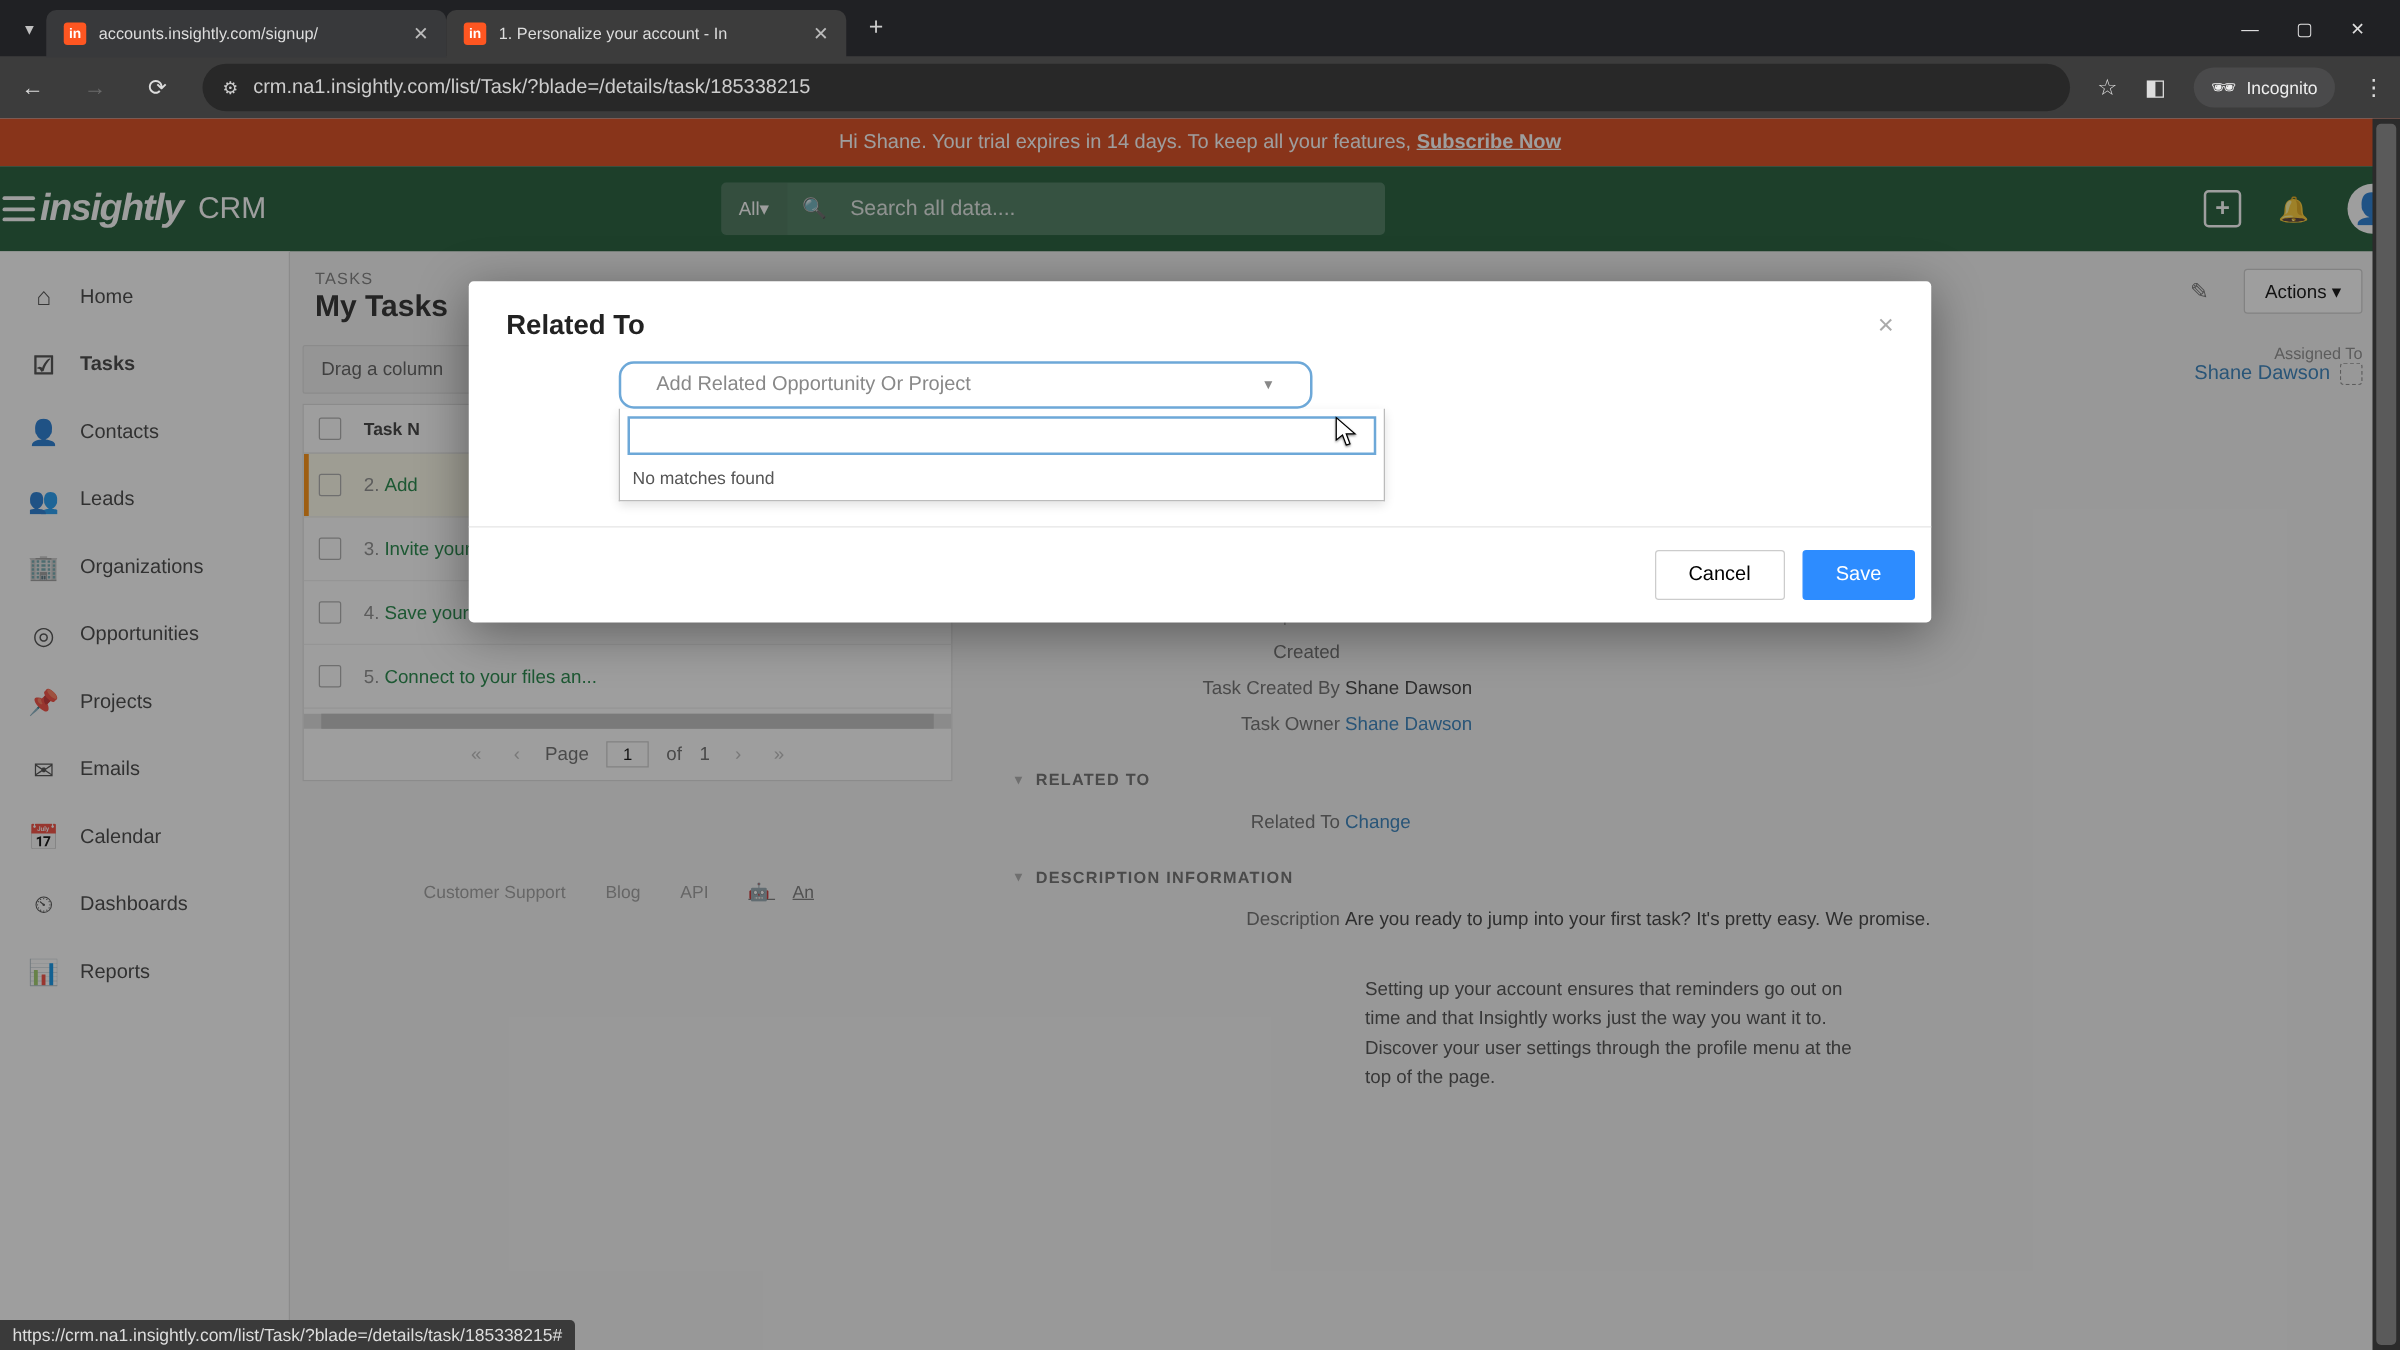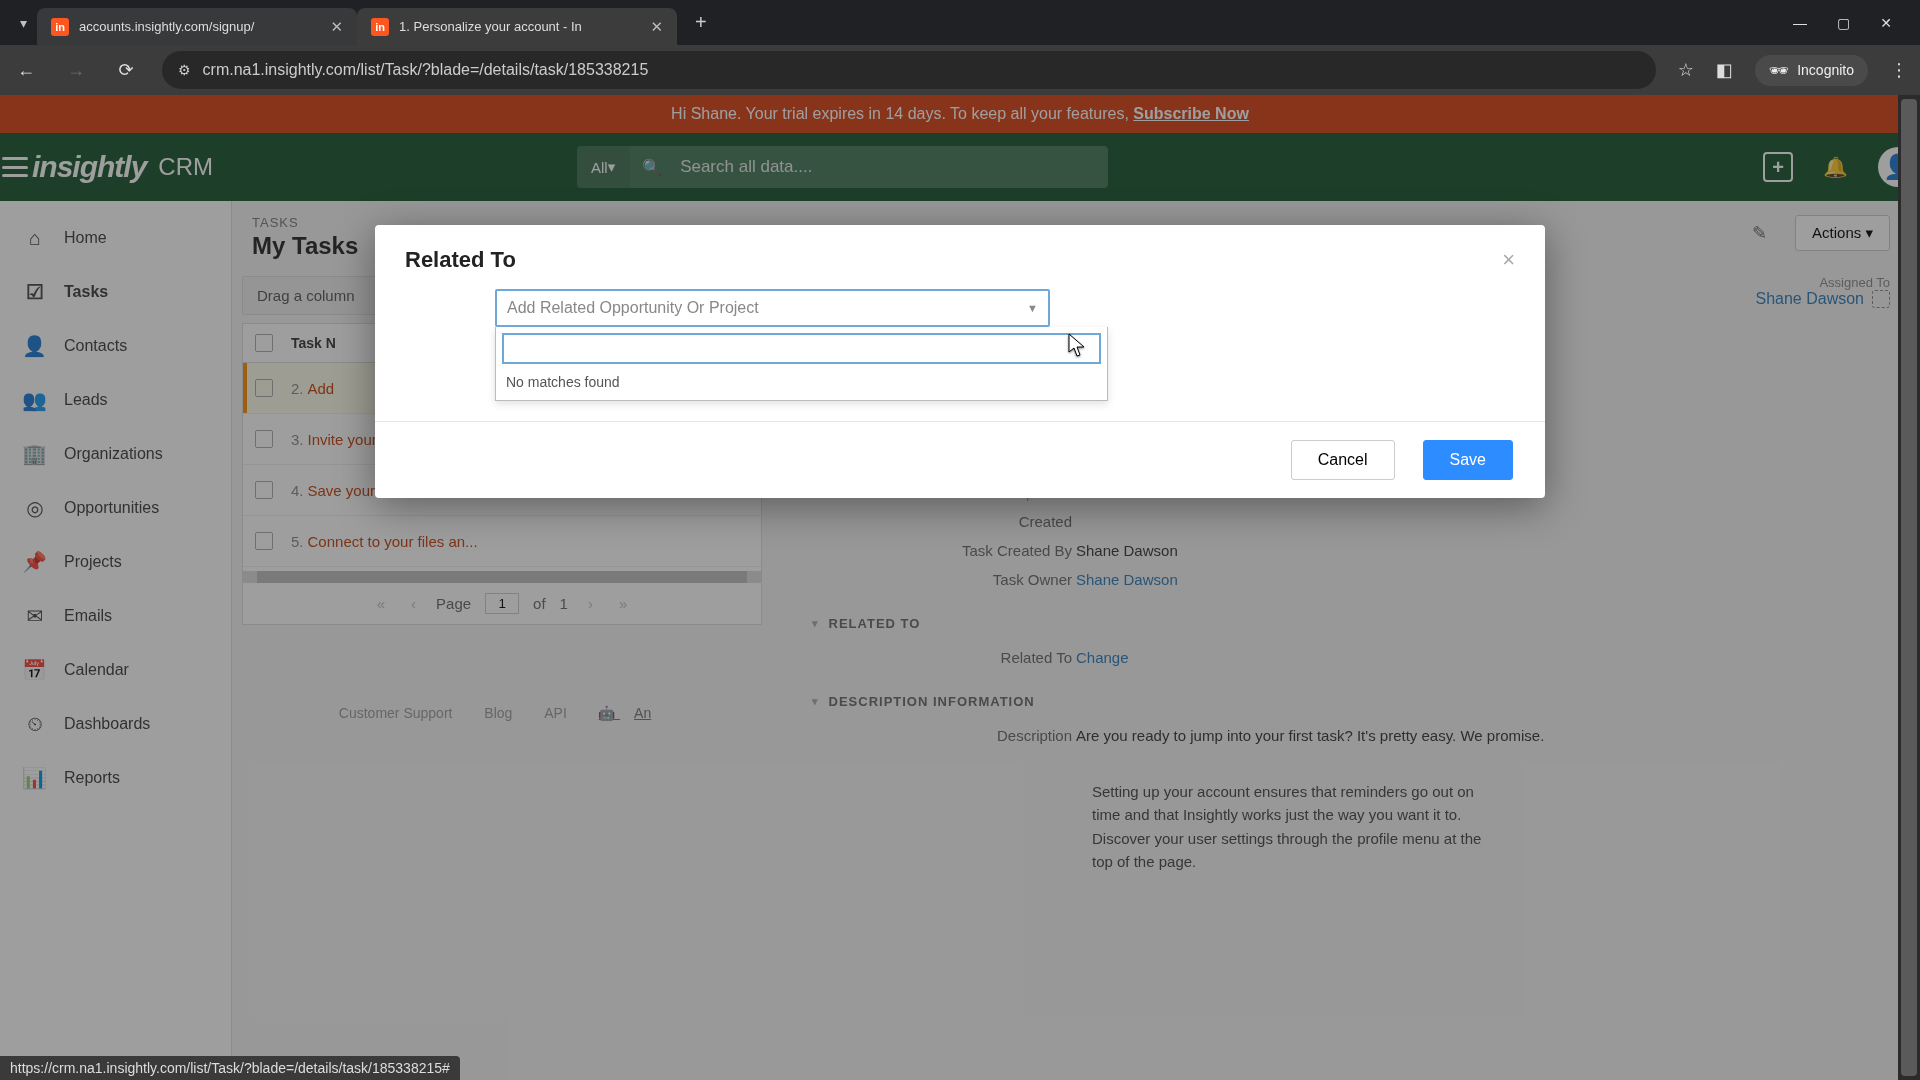--- a/index.html
+++ b/index.html
@@ -60,21 +60,21 @@
 .list-header { padding: 0 20px 10px 20px;}
 .list-title-small { color:#777; font-size:13px; letter-spacing:1px;}
 .list-title { font-size:24px; font-weight:bold; color:#222; margin-top:2px;}
 .drag-hint { background:#efefef; border:1px solid #ddd; padding:10px 14px; font-size:15px; color:#555; margin:6px 10px 0 10px; border-radius:2px;}
 .grid { margin: 8px 10px 0 10px; border:1px solid #ddd; background:#fff;}
 .grid-head { display:flex; align-items:center; border-bottom:1px solid #ddd; padding: 10px 12px; font-size:14px; font-weight:bold; color:#333;}
 .grid-head .chk, .grid-row .chk { width:18px; height:18px; border:1px solid #aaa; border-radius:2px; margin-right: 18px;}
 .grid-row { display:flex; align-items:center; padding: 16px 12px; border-bottom:1px solid #eee; font-size:15px;}
 .grid-row.sel { background:#fffdeb; box-shadow: inset 4px 0 0 #ff8a00;}
 .grid-row .tlabel { color:#888; }
-.grid-row a { color:#c2410c; text-decoration:none; margin-left:4px;}
+.grid-row a { color:#15803d; text-decoration:none; margin-left:4px;}
 .grid-scroll { height:12px; background:#ddd; margin: 4px 0 0 0; position:relative;}
 .grid-scroll::before{content:'';position:absolute;left:14px;right:14px;top:0;bottom:0;background:#bdbdbd;}
 .grid-footer { display:flex; align-items:center; justify-content:center; gap:14px; padding:10px; color:#666; font-size:15px;}
 .grid-footer input { width:34px; text-align:center; border:1px solid #ccc; padding:2px;}
 .page-nav-btn{ color:#bbb; padding:0 6px; }
 
 .footer-links { text-align:center; color:#999; font-size:14px; padding: 80px 0 0 0;}
 .footer-links span{ margin: 0 14px; }
 .footer-links .android { color:#737373;text-decoration:underline; }
 
@@ -95,26 +95,26 @@
 .section-h .caret{ color:#aaa; font-size:11px;}
 .desc-block { margin-left: 280px; max-width: 400px; line-height:1.55; color:#444;}
 
 
 .overlay { position:absolute; inset:0; background: rgba(40,40,40,0.45); display:flex; align-items:flex-start; justify-content:center; padding-top: 130px;}
 .modal { width: 1170px; background:#fff; border-radius:4px; box-shadow: 0 8px 40px rgba(0,0,0,0.4); }
 .modal-head { display:flex; align-items:center; justify-content:space-between; padding: 22px 30px 10px 30px;}
 .modal-title { font-size:22px; font-weight:bold; color:#222;}
 .modal-close { color:#aaa; font-size:22px; }
 .modal-body { padding: 6px 30px 20px 120px; border-bottom:1px solid #e5e5e5; min-height: 110px;}
-.combo { width: 555px; border:2px solid #6da8d8; border-radius:2px; background:#fff; display:flex; align-items:center; padding: 8px 10px; color:#888; position:relative;}
+.combo { width: 555px; border:2px solid #6da8d8; border-radius:12px; background:#fff; display:flex; align-items:center; padding: 8px 28px; color:#888; position:relative;}
 .combo .caret{ margin-left:auto; color:#888; font-size:11px;}
 .combo-dropdown { width: 613px; border:1px solid #bbb; border-top:none; box-shadow:0 3px 8px rgba(0,0,0,0.12); background:#fff; padding: 6px; }
 .combo-search { width:100%; border:2px solid #6da8d8; padding:6px 8px; outline:none;}
 .combo-msg { padding: 10px 4px 4px 4px; color:#555; font-size:14px;}
-.modal-foot { display:flex; justify-content:flex-end; gap:28px; padding: 18px 32px;}
+.modal-foot { display:flex; justify-content:flex-end; gap:14px; padding: 18px 13px;}
 .btn { padding: 10px 26px; border-radius:3px; font-size:16px; border:1px solid #ccc; background:#fff; cursor:pointer;}
 .btn.primary { background:#2d8cff; border-color:#2d8cff; color:#fff;}
 
 .cursor { position:absolute; width:18px; height:26px; pointer-events:none; z-index:9999;}
 .cursor svg{ filter: drop-shadow(0 1px 1px rgba(0,0,0,0.5)); }
 
 .status-strip { position:absolute; left:0; bottom:0; background:#3a3a3a; color:#ddd; font-size:14px; padding:4px 10px; border-top-right-radius:4px;}
 .right-thin-scroll { position:absolute; right:0; top: 288px; bottom:10px; width:20px; background:#e9e9e9;}
 .right-thin-scroll .thumb{ position:absolute; left:3px; right:3px; top:0; height:340px; background:#b8b8b8; border-radius:3px;}
 .outer-scroll { position:absolute; right:0; top:95px; bottom:0; width:22px; background:#2b2b2b;}

